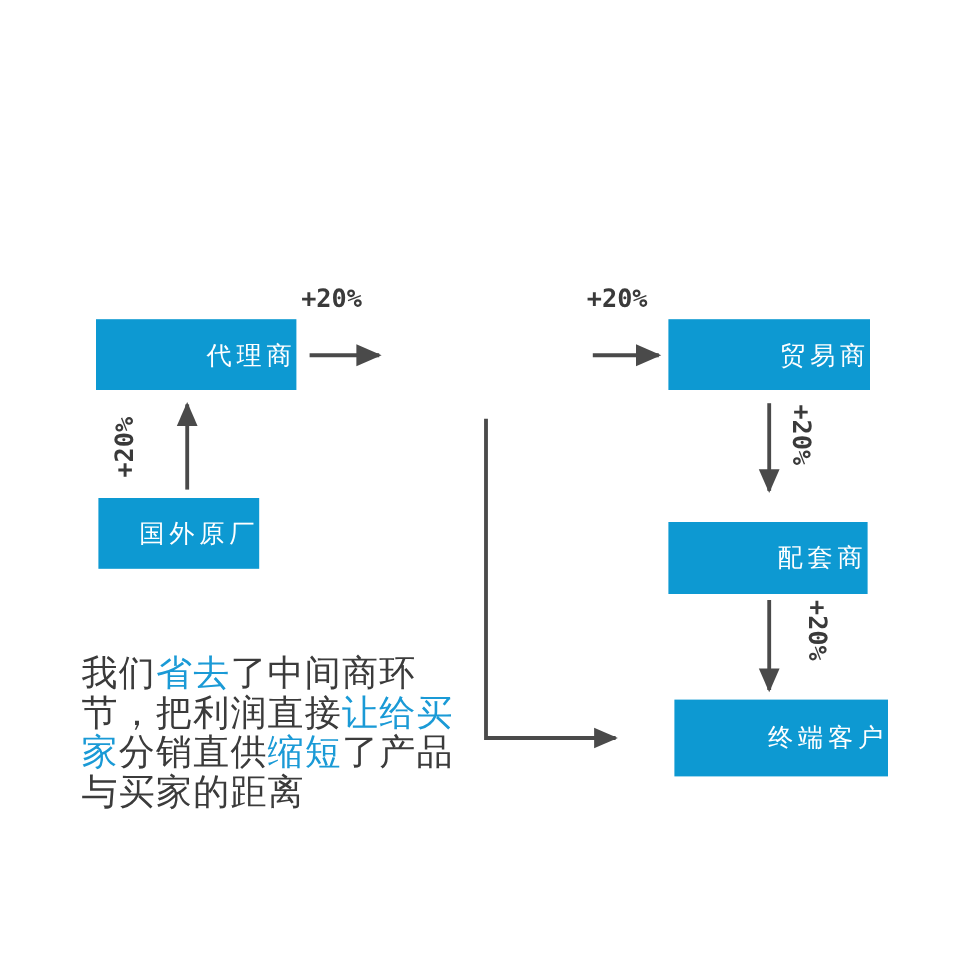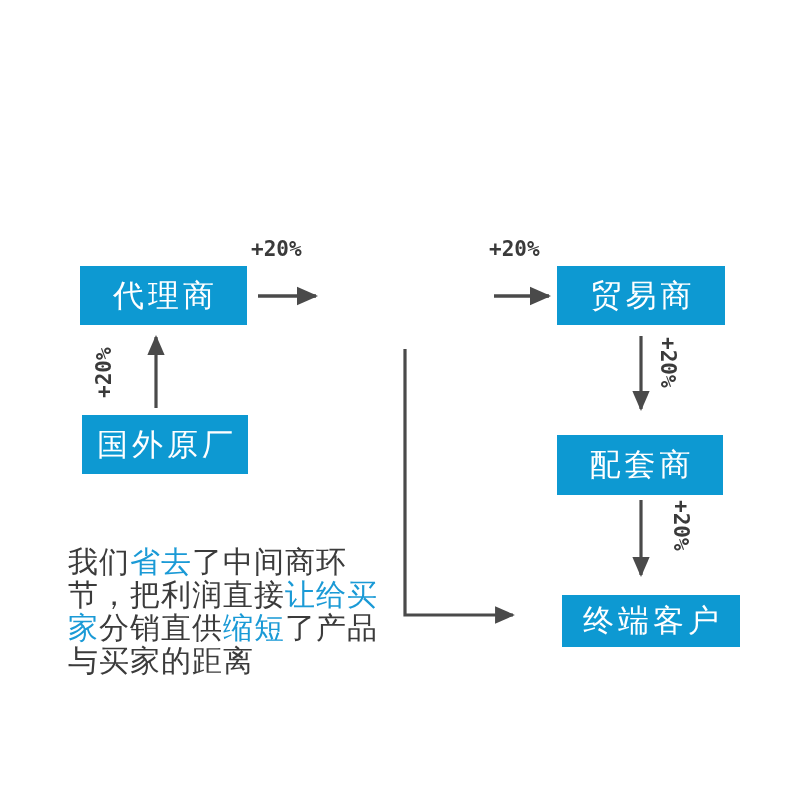--- a/index.html
+++ b/index.html
@@ -39,34 +39,34 @@
     -webkit-text-stroke: 1.5px #1296db;
   }
 
   
   .node {
     position: absolute;
     background: #0d99d2;
     color: #ffffff;
     display: flex;
     align-items: center;
-    justify-content: center;
-    font-size: 31px;
+    justify-content: flex-end;
+    font-size: 21px;
     letter-spacing: 4px;
     font-weight: normal;
     text-indent: 4px;
     font-family: "DejaVu Sans", "Liberation Sans", sans-serif;
   }
 
   .node-agent      { left: 80px;  top: 266px; width: 167px; height: 59px; }
   .node-distributor{ left: 325px; top: 266px; width: 159px; height: 59px; }
   .node-trader     { left: 557px; top: 266px; width: 168px; height: 59px; }
-  .node-factory    { left: 82px;  top: 415px; width: 166px; height: 59px; }
+  .node-factory    { left: 82px;  top: 415px; width: 134px; height: 59px; }
   .node-supporting { left: 557px; top: 435px; width: 166px; height: 60px; }
-  .node-enduser    { left: 562px; top: 583px; width: 178px; height: 52px; margin-top: 12px; }
+  .node-enduser    { left: 562px; top: 583px; width: 178px; height: 64px; }
 
   
   .pct {
     position: absolute;
     color: #3a3a3a;
     font-size: 21px;
     font-weight: bold;
     font-family: "DejaVu Sans Mono", "Liberation Mono", monospace;
     letter-spacing: 0px;
     white-space: nowrap;

